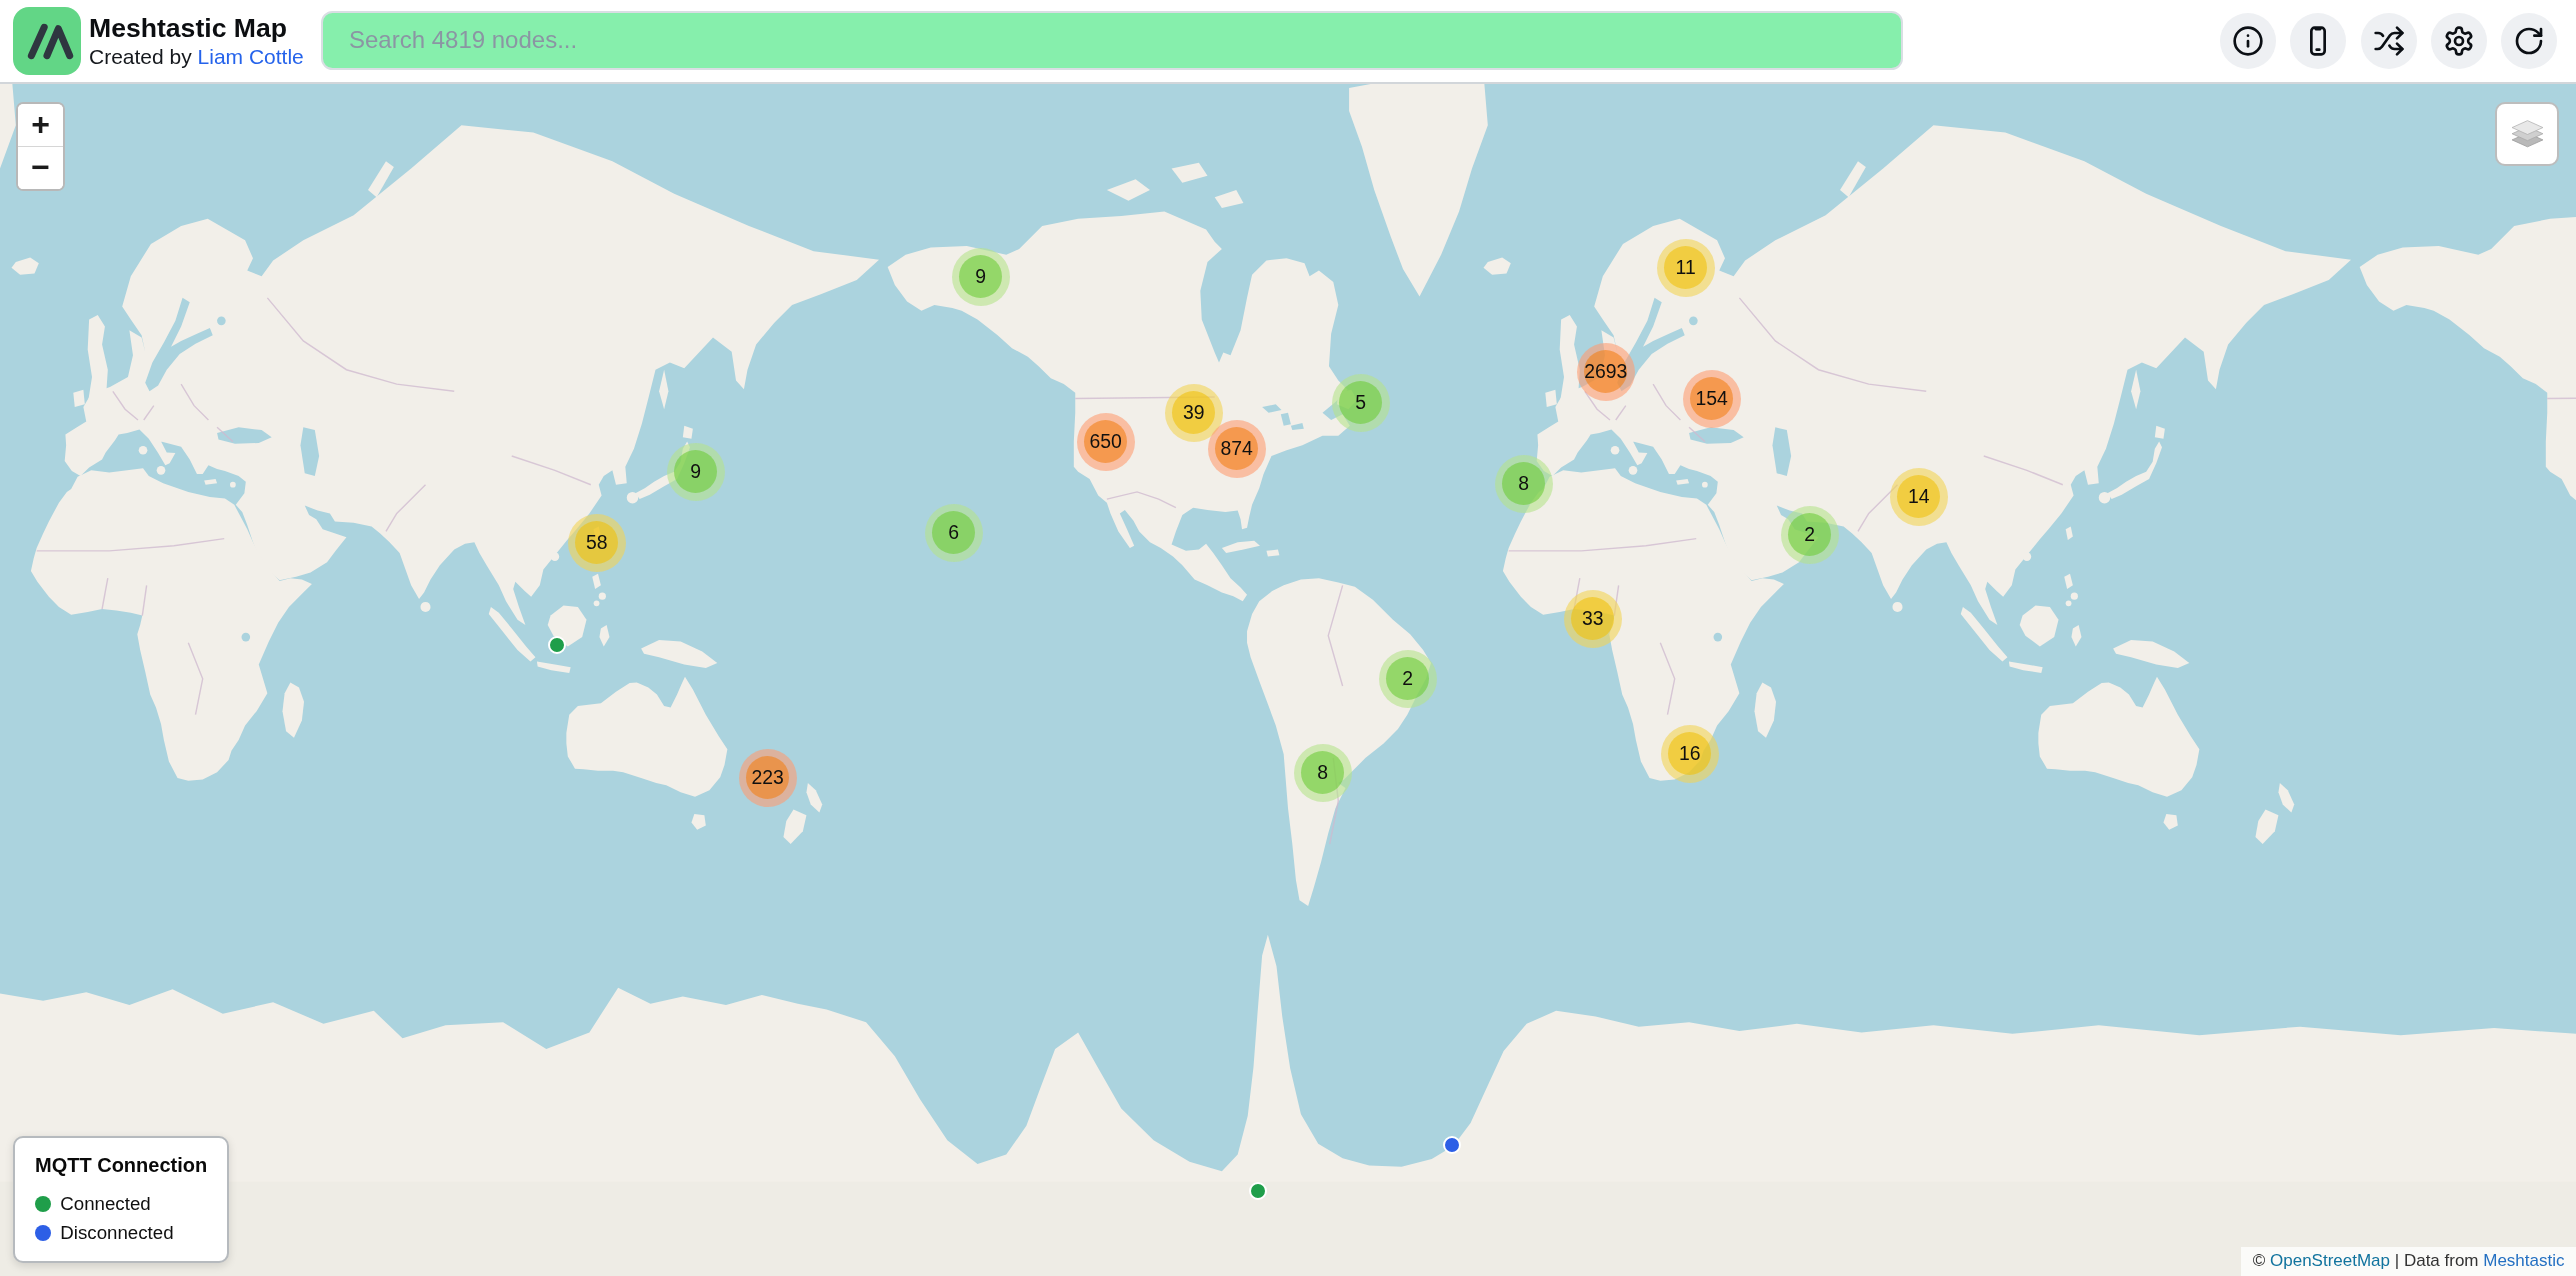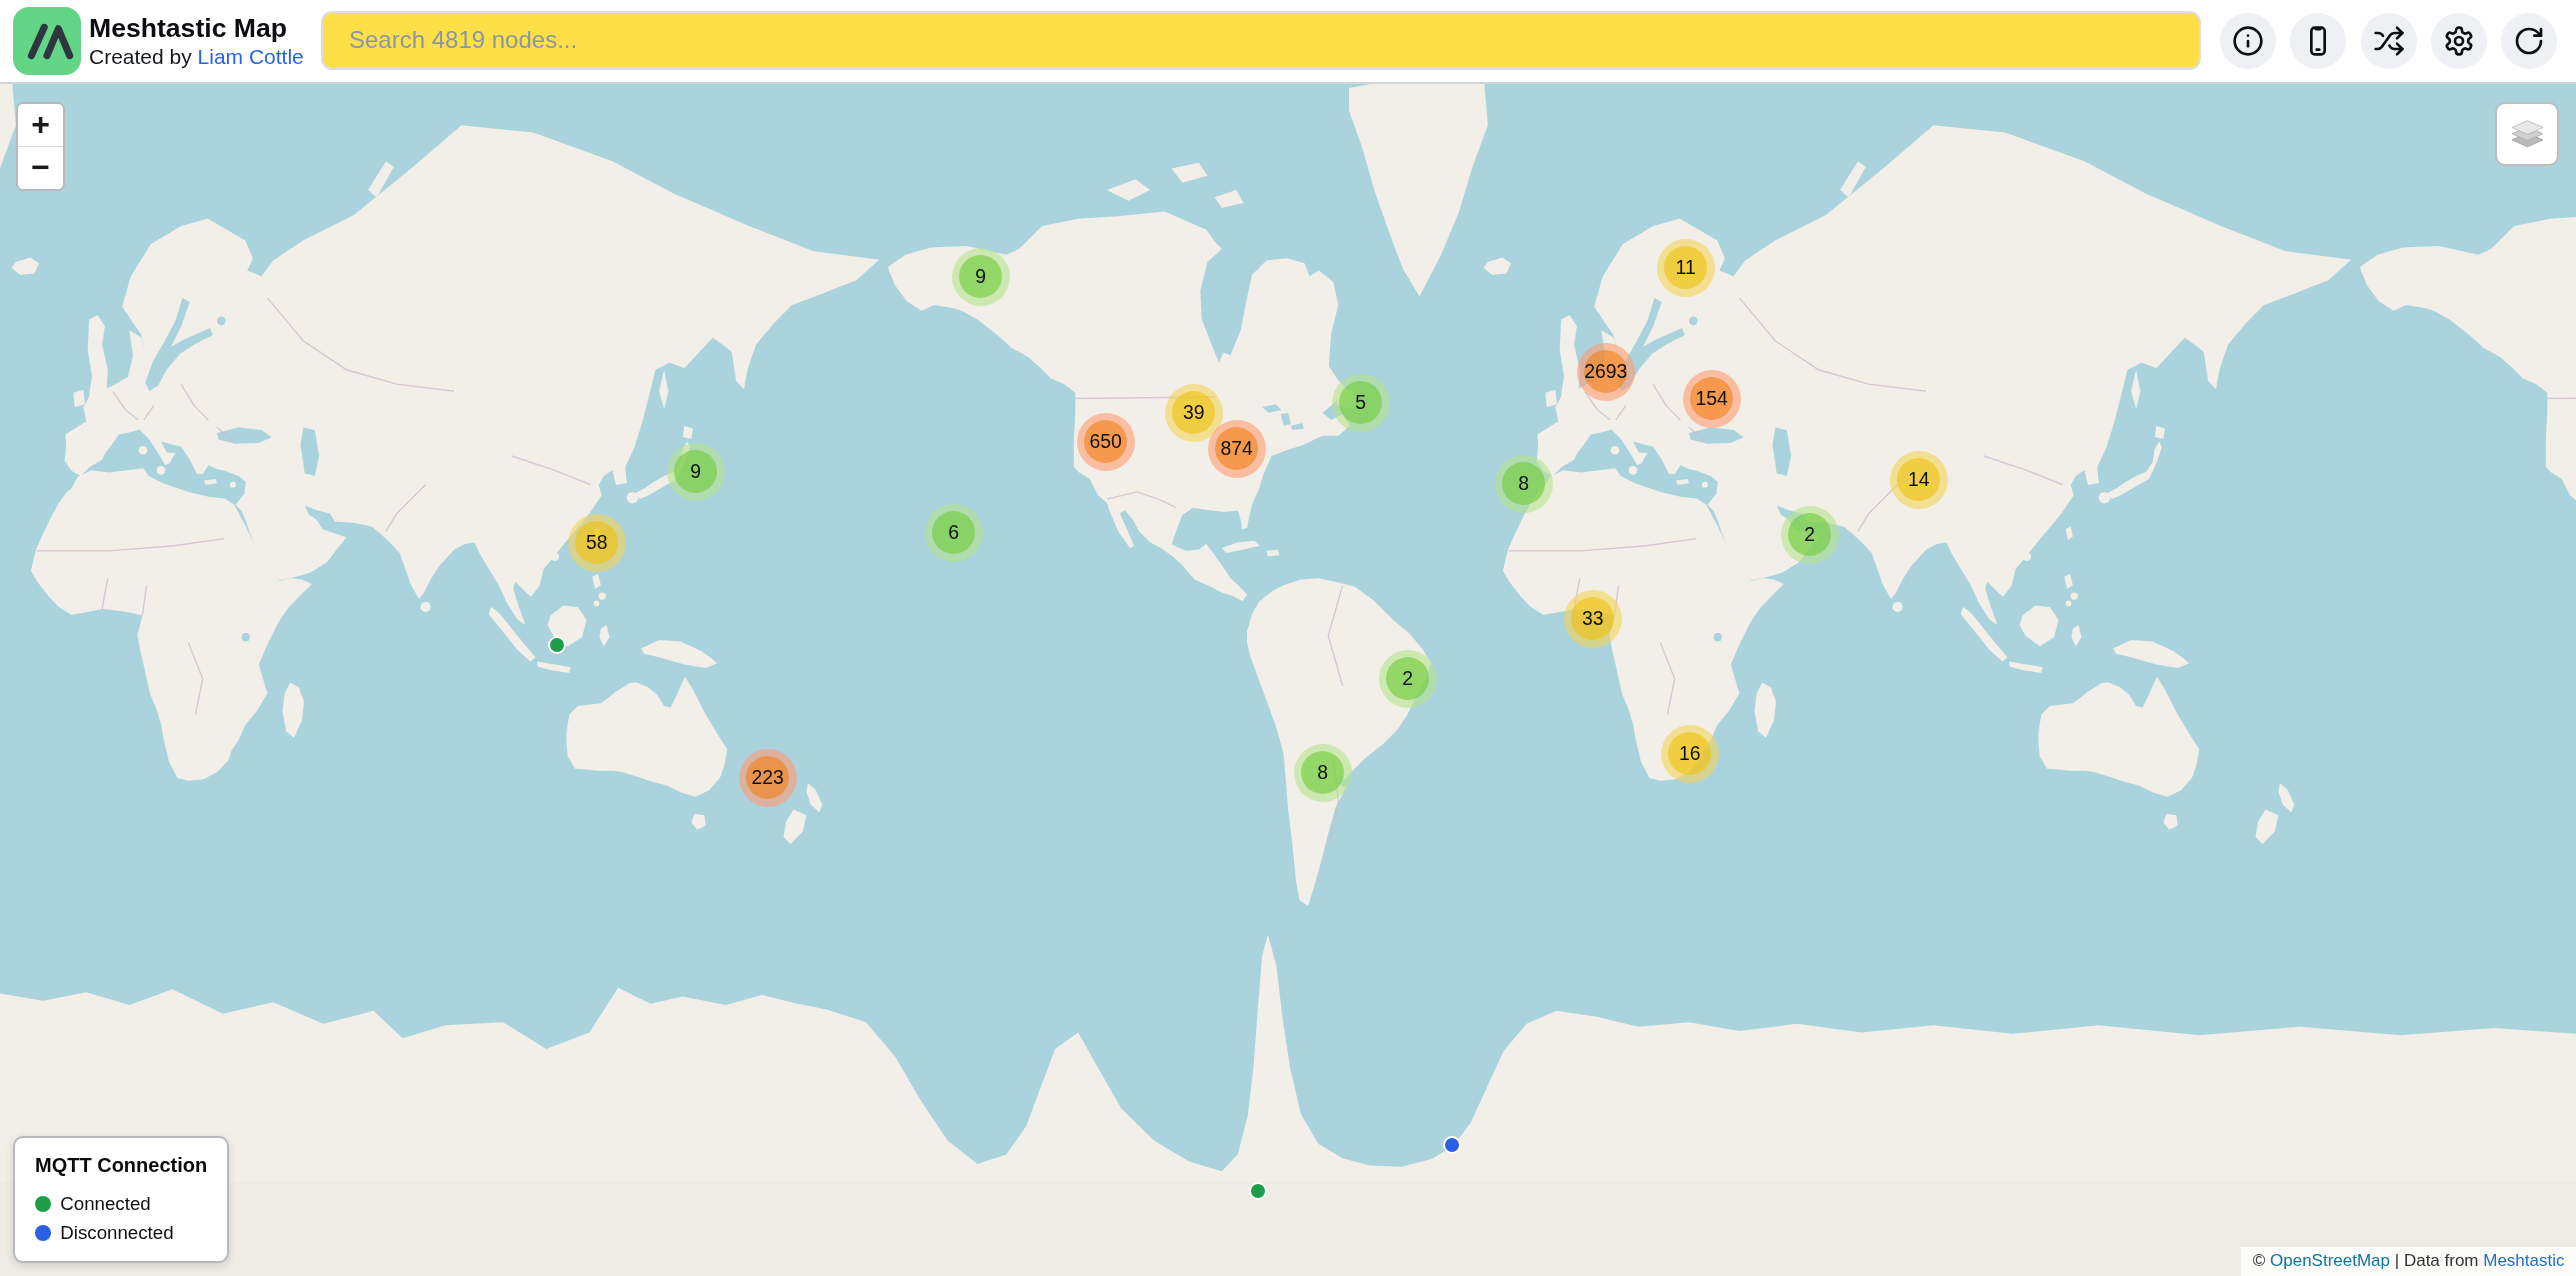--- a/index.html
+++ b/index.html
@@ -6,22 +6,22 @@
     font-family:"Liberation Sans",sans-serif;background:#fff;position:relative;}
   
   .header{position:absolute;top:0;left:0;width:2576px;height:82px;background:#ffffff;
     border-bottom:2.2px solid #d2d6da;z-index:50;}
   .brand{position:absolute;left:13px;top:7.2px;display:flex;align-items:center;gap:8px;}
   .logo{width:68px;height:68px;border-radius:16px;background:#62d686;display:flex;
     align-items:center;justify-content:center;cursor:pointer;}
   .brand-title{font-size:26.6px;font-weight:700;color:#0c0e11;line-height:1.15;}
   .brand-byline{font-size:21px;color:#15181d;line-height:1.2;}
   .brand-byline a{color:#2563eb;text-decoration:none;}
-  .search{position:absolute;left:321px;top:10.8px;width:1880px;height:59px;box-sizing:border-box;
-    background:#fde047;border:2.2px solid #d9dee3;border-radius:11.5px;font-size:24px;
+  .search{position:absolute;left:321px;top:10.8px;width:1582px;height:59px;box-sizing:border-box;
+    background:#86efac;border:2.2px solid #d9dee3;border-radius:11.5px;font-size:24px;
     padding:0 26px;color:#1d2430;outline:none;font-family:"Liberation Sans",sans-serif;}
   .search::placeholder{color:#8b95a3;}
   .header-actions{position:absolute;right:18.7px;top:13px;display:flex;gap:14.4px;}
   .iconbtn{width:56px;height:56px;border-radius:50%;background:#eef0f3;border:none;
     display:flex;align-items:center;justify-content:center;cursor:pointer;color:#0b0f14;padding:0;}
   
   .map{position:absolute;top:82px;left:0;width:2576px;height:1195px;background:#abd3de;overflow:hidden;}
   #worldmap{position:absolute;left:0;top:0;}
   #markers-layer{position:absolute;left:0;top:0;width:2576px;height:1195px;}
   
@@ -305,21 +305,21 @@
       <div class="cluster small" style="left: 667px; top: 361px;">
         <div class="cin">
           <span>9</span>
         </div>
       </div>
       <div class="cluster small" style="left: 1495px; top: 373px;">
         <div class="cin">
           <span>8</span>
         </div>
       </div>
-      <div class="cluster medium" style="left: 1890px; top: 369px;">
+      <div class="cluster medium" style="left: 1890px; top: 386px;">
         <div class="cin">
           <span>14</span>
         </div>
       </div>
       <div class="cluster small" style="left: 1781px; top: 424px;">
         <div class="cin">
           <span>2</span>
         </div>
       </div>
       <div class="cluster small" style="left: 925px; top: 422px;">

